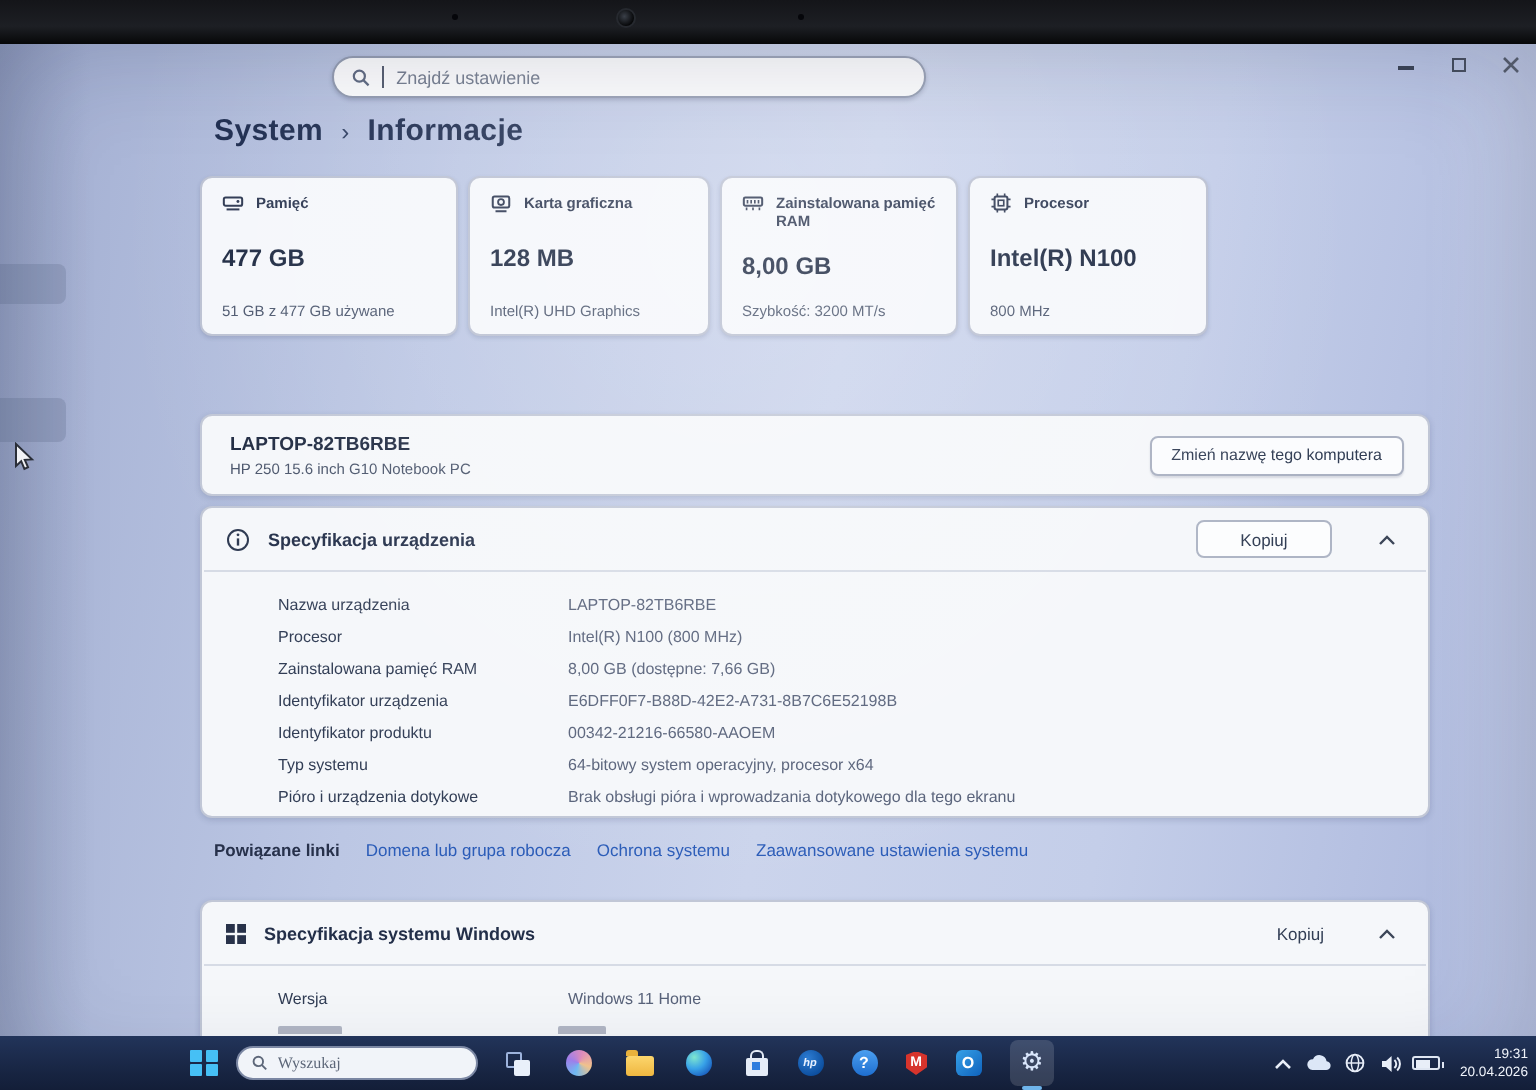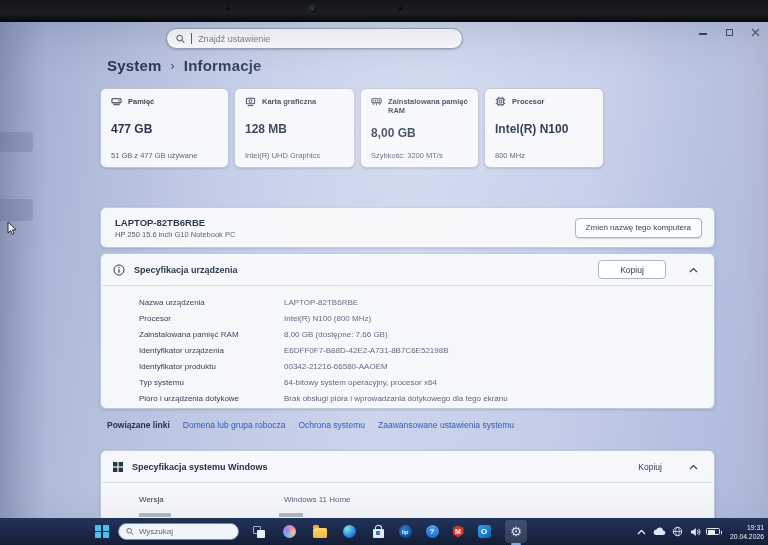--- a/index.html
+++ b/index.html
@@ -95,21 +95,21 @@
   
   .taskbar { position:absolute; left:0; top:496px; width:768px; height:27px; z-index:10;
     background:linear-gradient(#22345a,#172441 70%,#131e38); display:flex; align-items:center; }
   .tb-left { position:absolute; left:95px; display:flex; align-items:center; gap:9px; height:27px; }
   .start-logo { width:14px; height:14px; display:grid; grid-template-columns:6px 6px; grid-template-rows:6px 6px;
     gap:1.5px; cursor:pointer; }
   .start-logo i { background:#46c0f5; border-radius:.5px; }
   .tb-search { width:121px; height:17px; border-radius:9px; background:#f1f4f9; border:1px solid #7b87a3;
     display:flex; align-items:center; gap:5px; padding:0 7px; cursor:pointer; }
   .tb-search input { border:none; outline:none; background:transparent; width:100%; font-size:8px; color:#4a5468;
-    font-family:Liberation Sans, sans-serif; }
+    font-family:Liberation Serif, serif; }
   .tb-search input::placeholder { color:#5d6779; }
   .tb-icon { position:absolute; top:0; width:16px; height:27px; display:flex; align-items:center; justify-content:center; cursor:pointer; }
   .taskview { position:relative; width:12px; height:12px; }
   .taskview .back { position:absolute; left:0; top:0; width:8px; height:8px; border:1.4px solid #9db3dc; border-radius:1px; }
   .taskview .front { position:absolute; left:4px; top:4px; width:8px; height:8px; background:#e9f0fa; border-radius:1px; }
   .copilot { width:13px; height:13px; border-radius:50%;
     background:conic-gradient(from 200deg,#6fb9f2,#9e7eea,#df8cba,#f0c28c,#6fb9f2); }
   .folder { position:relative; width:14px; height:10px; margin-top:2px;
     background:linear-gradient(#fcd66d,#efb740); border-radius:1.5px; }
   .folder::before { content:""; position:absolute; left:0; top:-2.5px; width:6px; height:3px;

